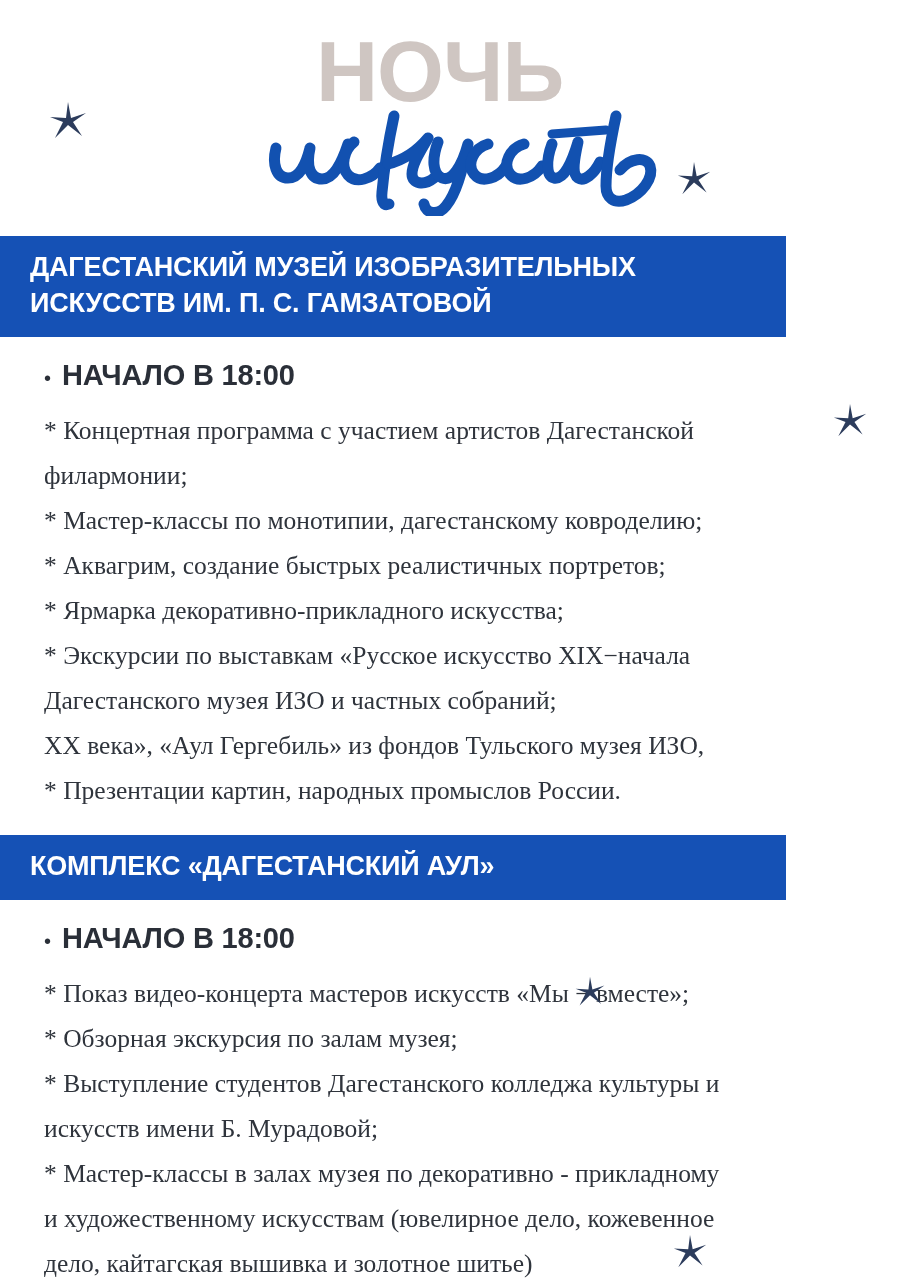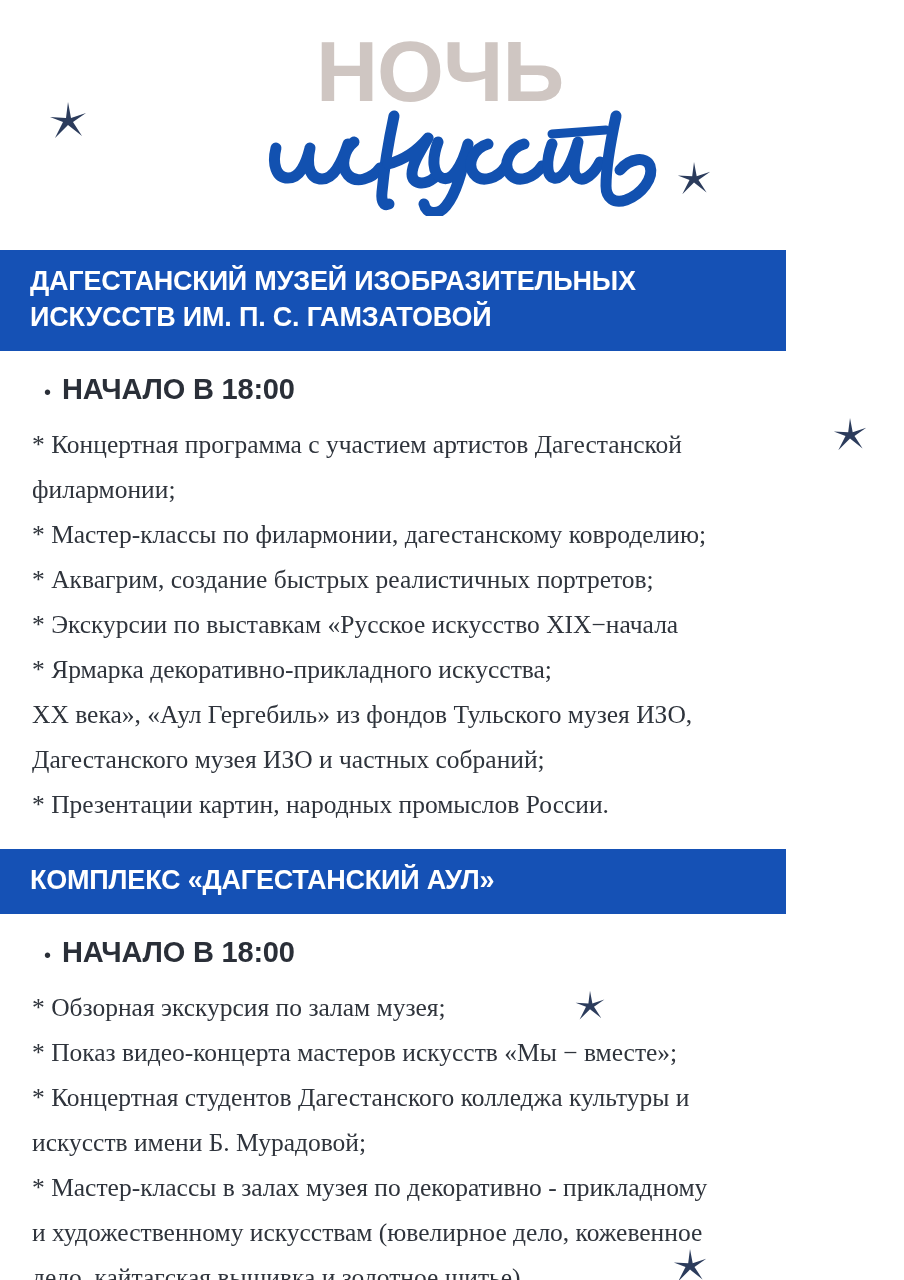--- a/index.html
+++ b/index.html
@@ -86,31 +86,31 @@
   .start-text {
     font-weight: 700;
     font-size: 29px;
     letter-spacing: -0.2px;
     color: #2a2f38;
   }
 
   
   .body-block {
     margin: 16px 0 0 0;
-    padding: 0 26px 0 32px;
+    padding: 0 26px 0 44px;
   }
   .body-line {
     font-size: 25.5px;
     line-height: 45px;
     color: #2f343c;
     white-space: pre-wrap;
   }
 
   .section { position: relative; }
-  .sec-1 { margin-top: 14px; }
+  .sec-1 { }
   .sec-2 { margin-top: 22px; }
 </style>
 </head>
 <body>
 
 <div class="logo-area">
 
   <div class="logo-word">НОЧЬ</div>
 
   <div class="logo-script">
@@ -160,26 +160,26 @@
 
   <span class="star" style="left:832px; top:166px;">
     <svg width="36" height="38" viewBox="0 0 40 42" aria-hidden="true">
       <path d="M20 2 L23 18 L38 13 L25 22 L34 36 L20 25 L7 38 L15 22 L2 17 L18 18 Z" fill="#2c3c5c"></path>
     </svg>
   </span>
 
   <div class="body-block">
     <div class="body-line">* Концертная программа с участием артистов Дагестанской</div>
     <div class="body-line">филармонии;</div>
-    <div class="body-line">* Мастер-классы по филармонии, дагестанскому ковроделию;</div>
+    <div class="body-line">* Мастер-классы по монотипии, дагестанскому ковроделию;</div>
     <div class="body-line">* Аквагрим, создание быстрых реалистичных портретов;</div>
+    <div class="body-line">* Ярмарка декоративно-прикладного искусства;</div>
     <div class="body-line">* Экскурсии по выставкам «Русское искусство XIX−начала</div>
-    <div class="body-line">* Ярмарка декоративно-прикладного искусства;</div>
+    <div class="body-line">Дагестанского музея ИЗО и частных собраний;</div>
     <div class="body-line">XX века», «Аул Гергебиль» из фондов Тульского музея ИЗО,</div>
-    <div class="body-line">Дагестанского музея ИЗО и частных собраний;</div>
     <div class="body-line">* Презентации картин, народных промыслов России.</div>
   </div>
 </section>
 
 <section class="section sec-2">
 
   <div class="bar">
     <div class="bar-line">КОМПЛЕКС «ДАГЕСТАНСКИЙ АУЛ»</div>
   </div>
 
@@ -194,21 +194,21 @@
     </svg>
   </span>
 
   <span class="star" style="left:672px; top:398px;">
     <svg width="36" height="38" viewBox="0 0 40 42" aria-hidden="true">
       <path d="M20 2 L23 18 L38 13 L25 22 L34 36 L20 25 L7 38 L15 22 L2 17 L18 18 Z" fill="#2c3c5c"></path>
     </svg>
   </span>
 
   <div class="body-block">
+    <div class="body-line">* Показ видео-концерта мастеров искусств «Мы − вместе»;</div>
     <div class="body-line">* Обзорная экскурсия по залам музея;</div>
-    <div class="body-line">* Показ видео-концерта мастеров искусств «Мы − вместе»;</div>
-    <div class="body-line">* Концертная студентов Дагестанского колледжа культуры и</div>
+    <div class="body-line">* Выступление студентов Дагестанского колледжа культуры и</div>
     <div class="body-line">искусств имени Б. Мурадовой;</div>
     <div class="body-line">* Мастер-классы в залах музея по декоративно - прикладному</div>
     <div class="body-line">и художественному искусствам (ювелирное дело, кожевенное</div>
     <div class="body-line">дело, кайтагская вышивка и золотное шитье)</div>
   </div>
 </section>
 
 </body></html>

